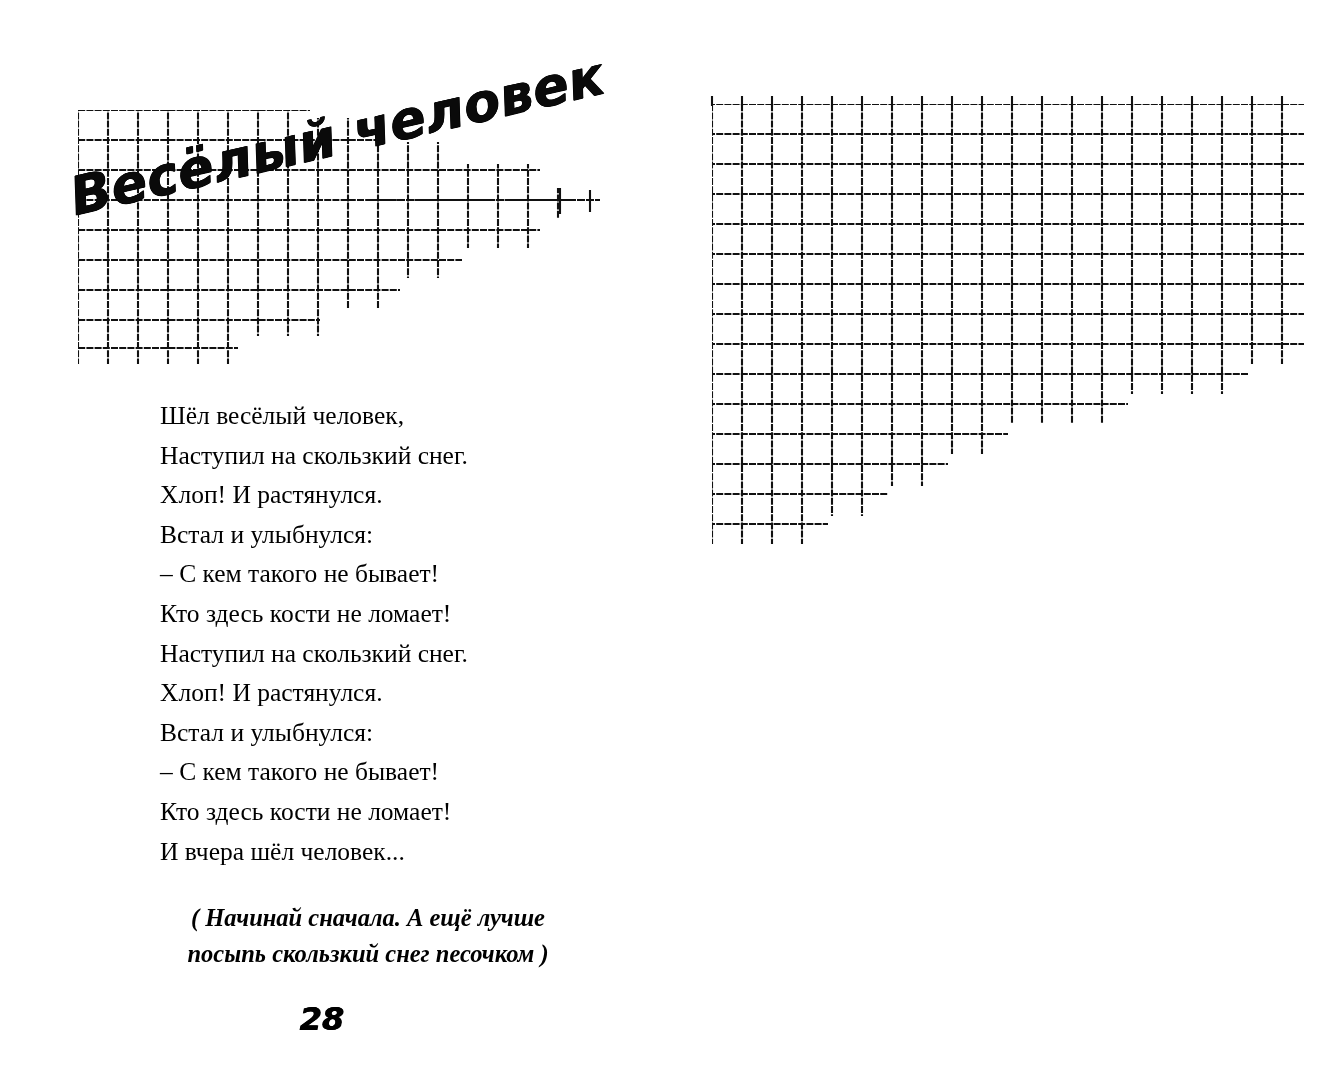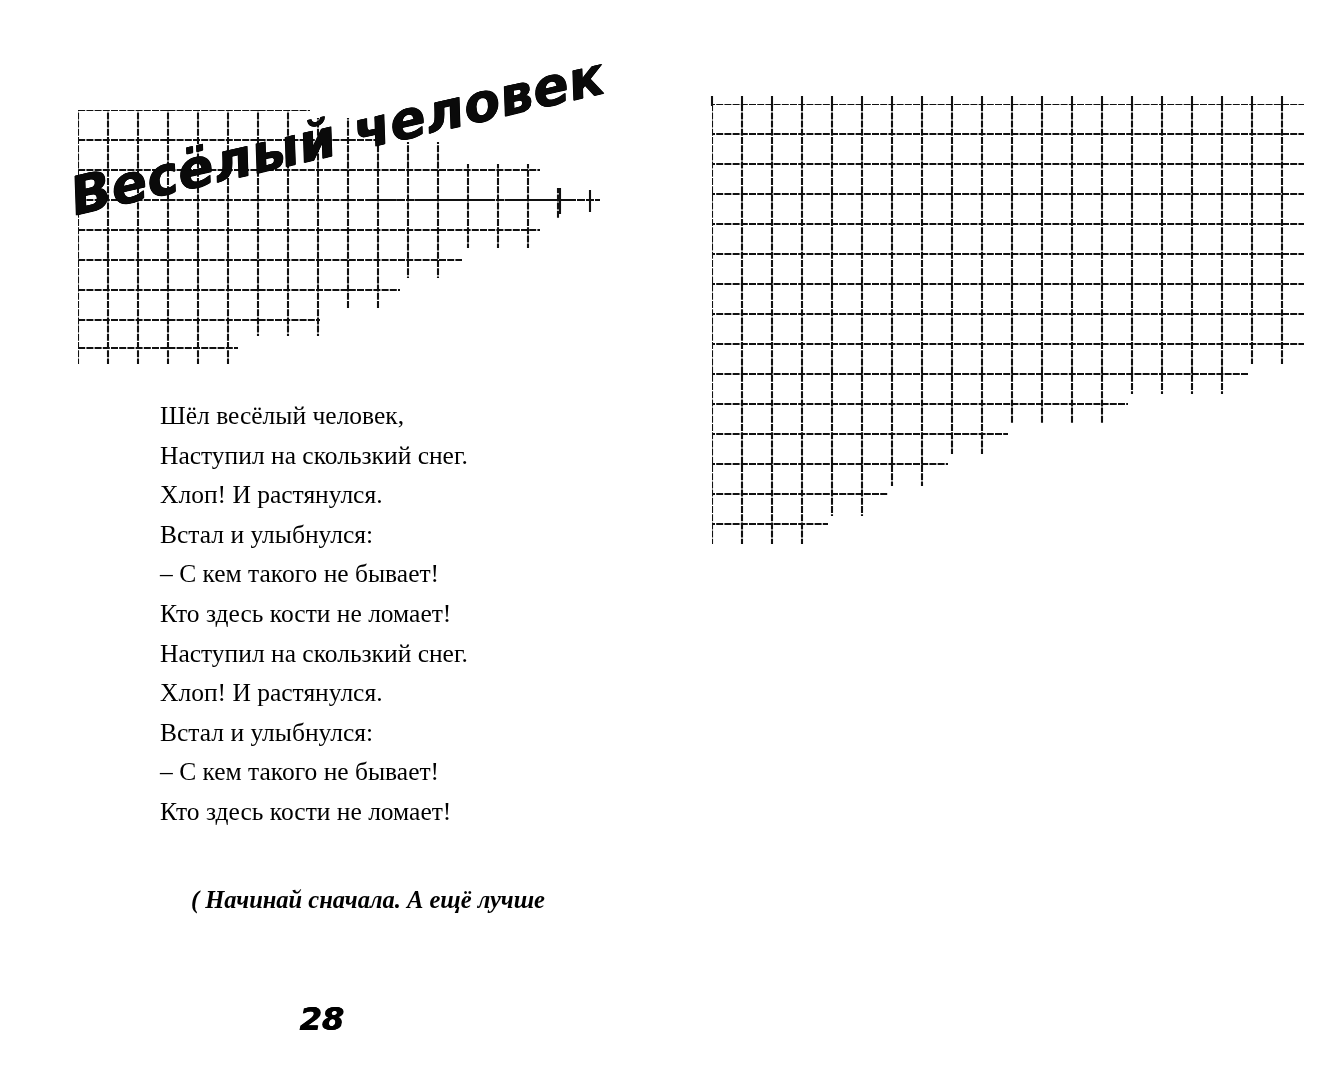--- a/index.html
+++ b/index.html
@@ -31,21 +31,21 @@
 
   
   .poem{
     position:absolute;left:160px;top:396px;width:430px;
     font-size:25.5px;line-height:39.6px;
     font-family:"Liberation Serif", serif;
   }
   .poem .ln{white-space:nowrap;}
 
   .poem-note{
-    position:absolute;left:118px;top:882px;width:500px;
+    position:absolute;left:118px;top:900px;width:500px;
     font-size:24.5px;line-height:36px;font-style:italic;font-weight:700;
     text-align:center;
     font-family:"Liberation Serif", serif;
   }
   .poem-note .ln{white-space:nowrap;}
 
   
   .folio{
     position:absolute;bottom:42px;
     font-family:"DejaVu Sans", sans-serif;
@@ -119,24 +119,26 @@
       <div class="ln">Наступил на скользкий снег.</div>
       <div class="ln">Хлоп! И растянулся.</div>
       <div class="ln">Встал и улыбнулся:</div>
       <div class="ln">– С кем такого не бывает!</div>
       <div class="ln">Кто здесь кости не ломает!</div>
       <div class="ln">Наступил на скользкий снег.</div>
       <div class="ln">Хлоп! И растянулся.</div>
       <div class="ln">Встал и улыбнулся:</div>
       <div class="ln">– С кем такого не бывает!</div>
       <div class="ln">Кто здесь кости не ломает!</div>
+      <div class="ln">И вчера шёл человек...</div>
     </div>
 
     <div class="poem-note">
       <div class="ln">( Начинай сначала. А ещё лучше</div>
+      <div class="ln">посыпь скользкий снег песочком )</div>
     </div>
 
     <div class="folio folio-left">28</div>
   </div>
 
   <div class="page page-right">
 
     <div class="grid-wrap" style="left:48px;top:96px;width:600px;height:460px;">
       <svg class="grid-svg" width="600" height="460" viewBox="0 0 600 460">
         <defs>

